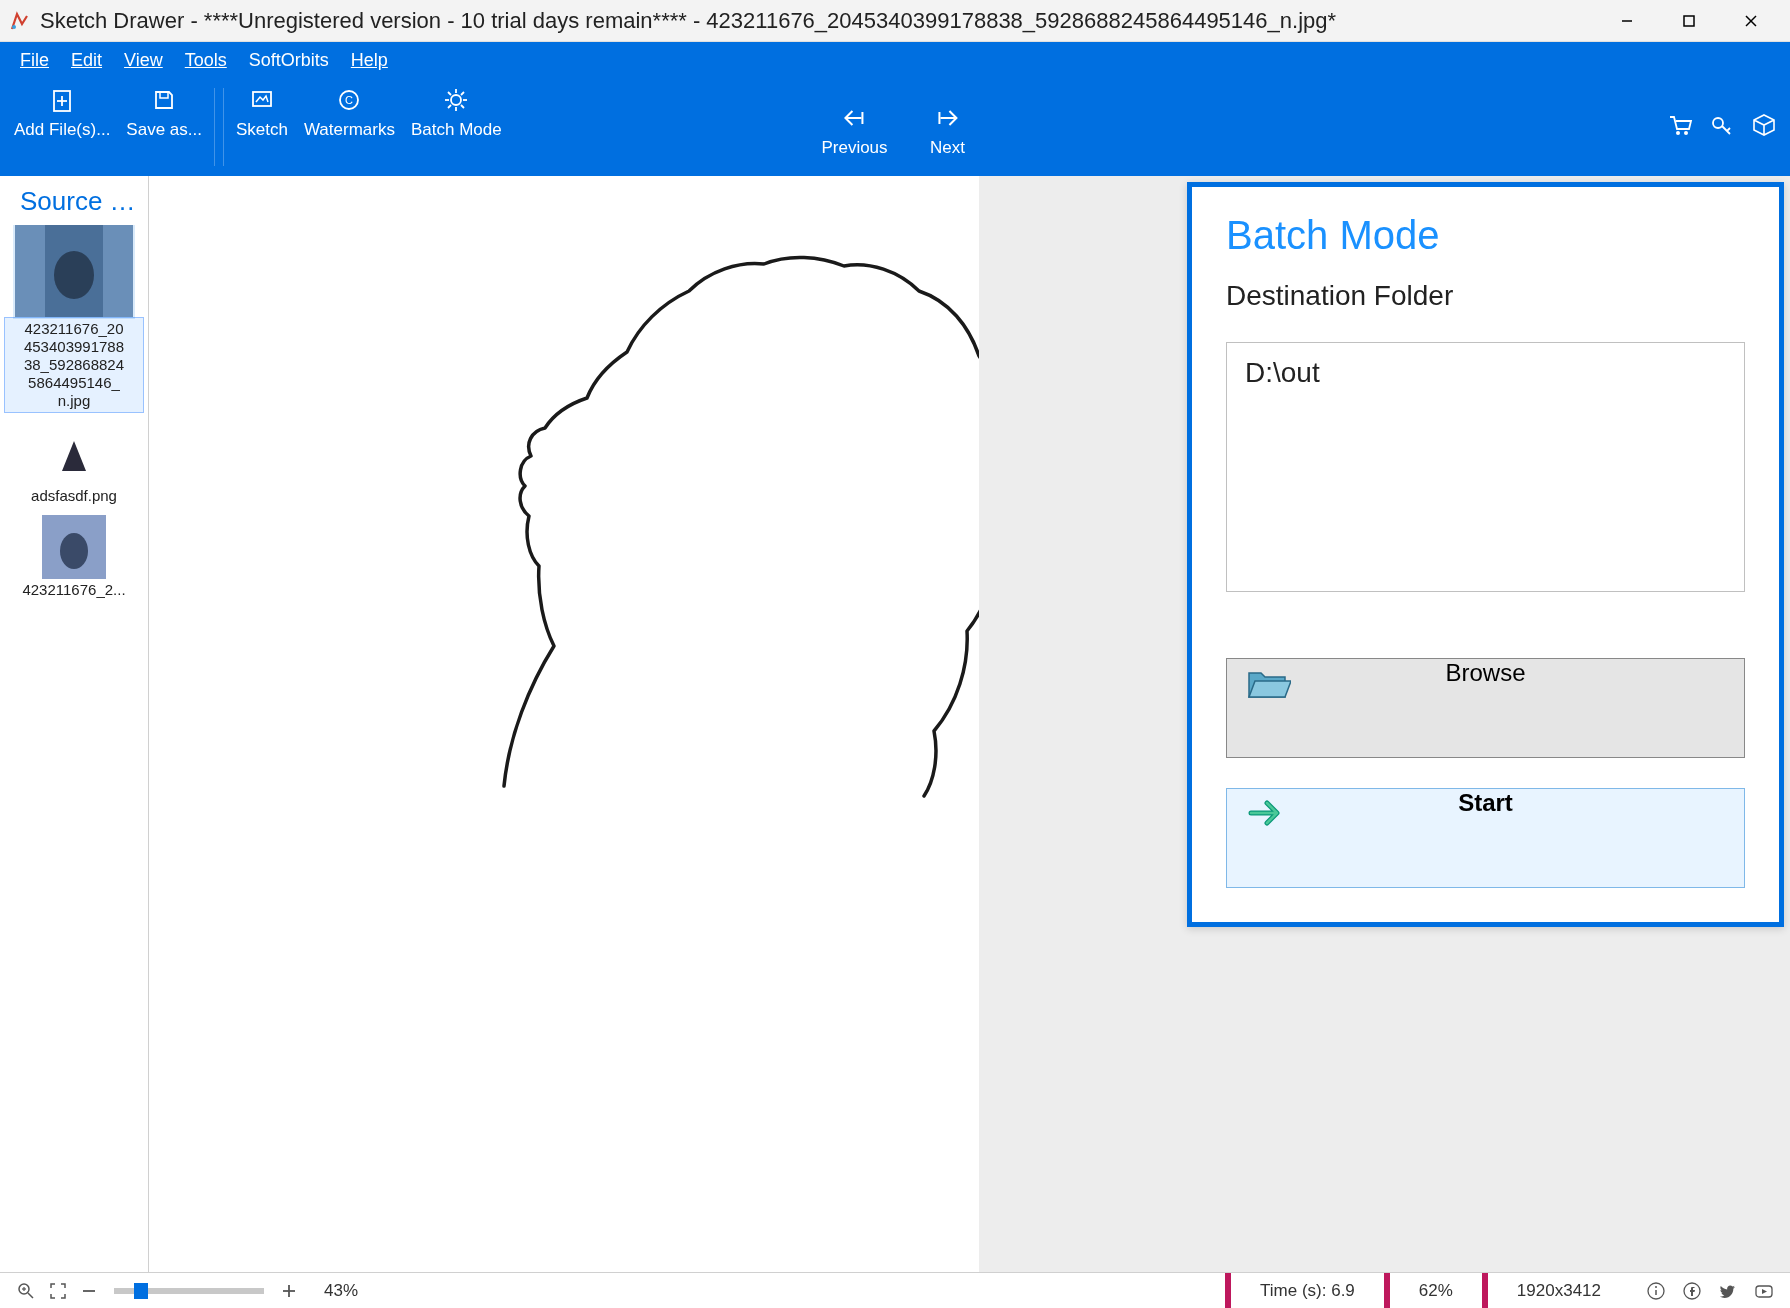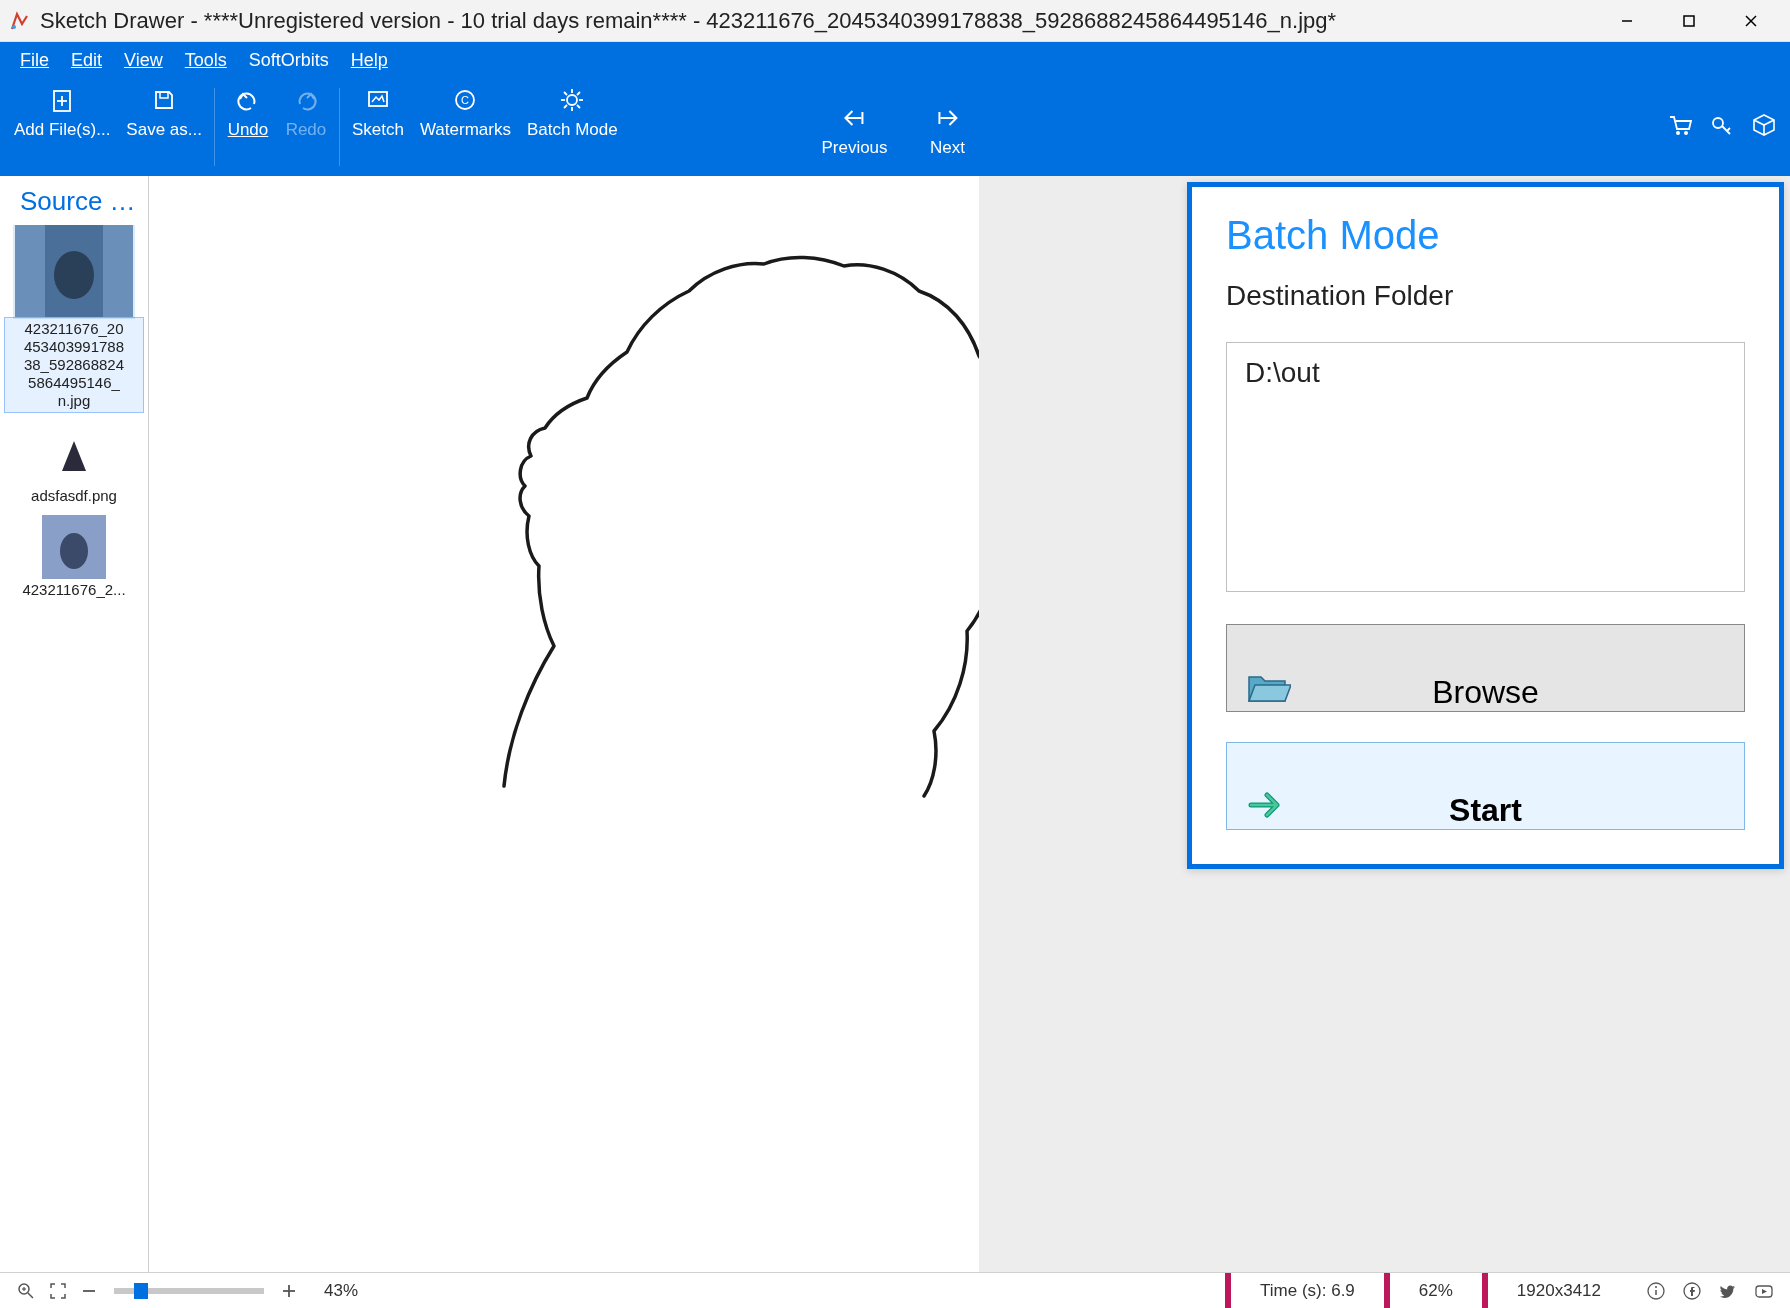--- a/index.html
+++ b/index.html
@@ -39,22 +39,22 @@
 .sidebar .thumbimg.small { width: 64px; height: 64px; background: #fff; }
 
 .canvas { flex: 1; background: #fff; position: relative; overflow: hidden; }
 .canvas .paper { position: absolute; left: 0; top: 0; width: 830px; height: 100%; background: #fff; }
 .canvas .gray { position: absolute; left: 830px; top: 0; right: 0; bottom: 0; background: #ededed; }
 .canvas svg.sketch { position: absolute; left: 0; top: 0; }
 
 .panel { position: absolute; right: 6px; top: 6px; width: 597px; background: #fff; border: 5px solid #006fe0; padding: 26px 34px 34px 34px; box-shadow: 0 2px 8px rgba(0,0,0,0.15); }
 .panel .ptitle { color: #1a91ff; font-size: 40px; font-weight: 400; margin-bottom: 22px; }
 .panel .plabel { font-size: 28px; color: #222; margin-bottom: 30px; }
-.panel .ptextbox { width: 100%; height: 250px; border: 1px solid #c0c0c0; padding: 14px 18px; font-size: 28px; color: #222; resize: none; margin-bottom: 28px; }
-.panel .pbtn { width: 100%; height: 88px; border: 1px solid #888; background: #e5e5e5; display: flex; align-items: flex-end; font-size: 32px; cursor: pointer; margin-bottom: 30px; position: relative; }
+.panel .ptextbox { width: 100%; height: 250px; border: 1px solid #c0c0c0; padding: 14px 18px; font-size: 28px; color: #222; resize: none; margin-bottom: 62px; }
+.panel .pbtn { width: 100%; height: 100px; border: 1px solid #888; background: #e5e5e5; display: flex; align-items: flex-start; font-size: 24px; cursor: pointer; margin-bottom: 30px; position: relative; }
 .panel .pbtn .picon { width: 80px; display: flex; align-items: center; justify-content: center; }
 .panel .pbtn .plbl { flex: 1; text-align: center; padding-right: 80px; }
 .panel .pbtn.start { background: #e8f4ff; border: 1px solid #7fb8e8; font-weight: 700; margin-bottom: 0; }
 
 .statusbar { height: 36px; border-top: 1px solid #d0d0d0; display: flex; align-items: center; padding: 0 10px; font-size: 17px; color: #333; }
 .statusbar .sicon { cursor: pointer; padding: 0 6px; display: flex; align-items: center; }
 .statusbar .slider { width: 150px; height: 6px; background: #c8c8c8; position: relative; margin: 0 10px; }
 .statusbar .slider .sthumb { position: absolute; top: -5px; left: 20px; width: 14px; height: 16px; background: #006fe0; }
 .statusbar .spacer { flex: 1; }
 .statusbar .cell { padding: 0 29px; border-left: 6px solid #be185d; height: 100%; display: flex; align-items: center; }
@@ -116,40 +116,20 @@
       <div class="ticon">
           <svg width="28" height="28" viewBox="0 0 28 28">
             <path d="M6 6 h13 l3 3 v13 h-16 z" stroke="#fff" stroke-width="1.8" fill="none"></path>
             <rect x="10" y="6" width="8" height="6" stroke="#fff" stroke-width="1.5" fill="none"></rect>
           </svg>
         </div>
       <div class="tlabel">Save as...</div>
     </div>
   </div>
   <div class="sep"></div>
-  <div class="tgroup">
-    <div class="tbtn">
-      <div class="ticon">
-          <svg width="28" height="28" viewBox="0 0 28 28">
-            <path d="M20 18 a8 8 0 1 0 -3 4" stroke="#fff" stroke-width="2" fill="none"></path>
-            <path d="M6 13 l3 -5 l4 4" stroke="#fff" stroke-width="2" fill="none"></path>
-          </svg>
-        </div>
-      <div class="tlabel"><span class="ul" style="text-decoration:underline">Undo</span></div>
-    </div>
-    <div class="tbtn disabled">
-      <div class="ticon">
-          <svg width="28" height="28" viewBox="0 0 28 28">
-            <path d="M8 18 a8 8 0 1 1 3 4" stroke="#fff" stroke-width="2" fill="none"></path>
-            <path d="M22 13 l-3 -5 l-4 4" stroke="#fff" stroke-width="2" fill="none"></path>
-          </svg>
-        </div>
-      <div class="tlabel">Redo</div>
-    </div>
-  </div>
   <div class="sep"></div>
   <div class="tgroup">
     <div class="tbtn">
       <div class="ticon">
           <svg width="28" height="28" viewBox="0 0 28 28">
             <rect x="5" y="6" width="18" height="14" stroke="#fff" stroke-width="1.8" fill="none"></rect>
             <path d="M8 16 l4 -5 l3 3 l3 -4 l2 6" stroke="#fff" stroke-width="1.5" fill="none"></path>
           </svg>
         </div>
       <div class="tlabel">Sketch</div>

